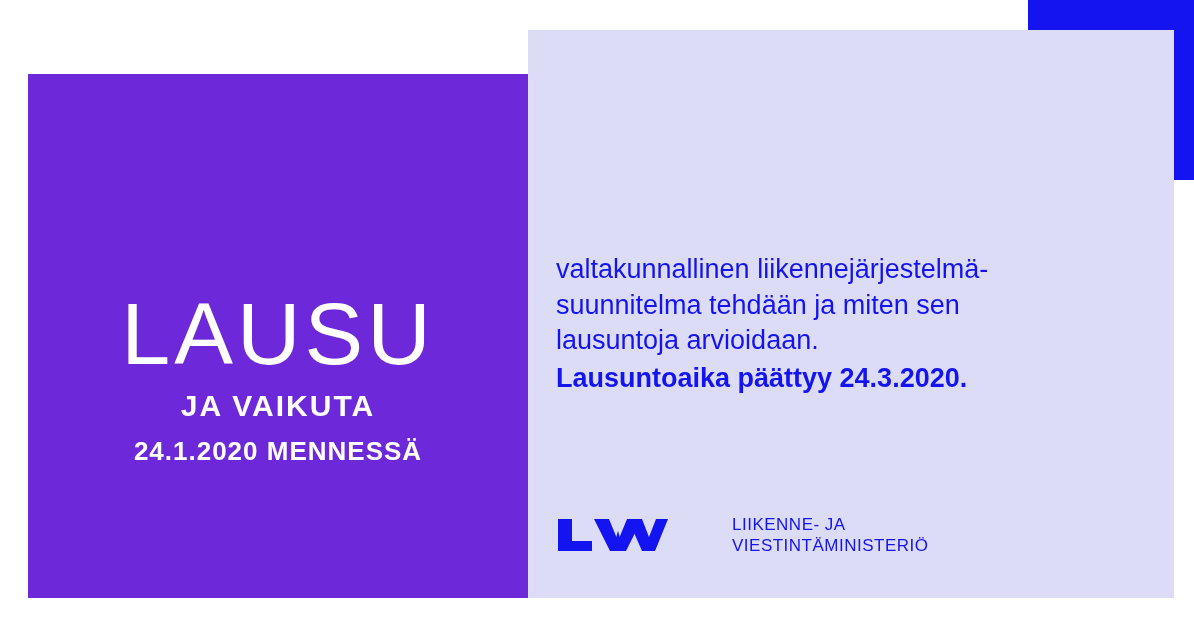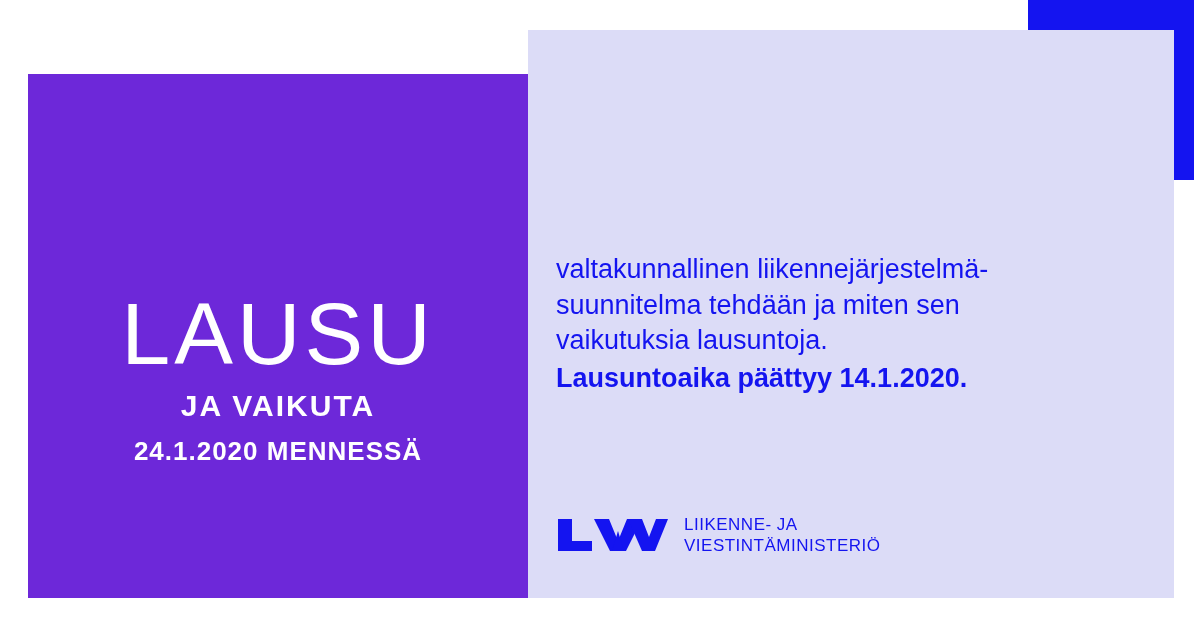--- a/index.html
+++ b/index.html
@@ -152,20 +152,21 @@
     margin-top: 2px;
   }
 
   
   .footer-logo {
     position: absolute;
     left: 28px;
     bottom: 42px;
     display: flex;
     align-items: center;
+    gap: 48px;
   }
   .lvm-mark {
     display: block;
   }
   .ministry-name {
     margin-left: 16px;
     color: #1414f0;
     font-size: 17px;
     line-height: 1.25;
     letter-spacing: 0.5px;
@@ -192,22 +193,22 @@
         <div class="headline-date">24.1.2020 MENNESSÄ</div>
       </div>
     </div>
 
     <div class="right-pane">
 
 
       <div class="body-text">
         <p>valtakunnallinen liikennejärjestelmä-</p>
         <p>suunnitelma tehdään ja miten sen</p>
-        <p>vaikutuksia lausuntoja.</p>
-        <p class="bold-line">Lausuntoaika päättyy 14.1.2020.</p>
+        <p>lausuntoja arvioidaan.</p>
+        <p class="bold-line">Lausuntoaika päättyy 24.3.2020.</p>
       </div>
 
       <div class="footer-logo">
         <svg class="lvm-mark" width="112" height="36" viewBox="0 0 112 36">
 
           <path d="M2 2 H16 V24 H36 V34 H2 Z" fill="#1414f0"></path>
 
           <path d="M38 2 H53 L62 24 L71 2 H86 L70 34 H54 Z" fill="#1414f0"></path>
 
           <path d="M72 2 H86 L93 20 L100 2 H112 L99 34 H86 Z" fill="#1414f0"></path>

